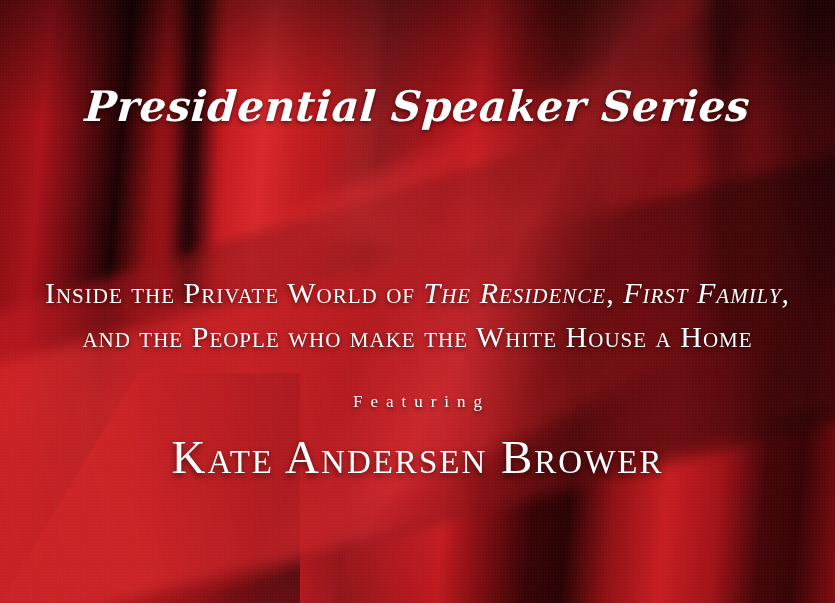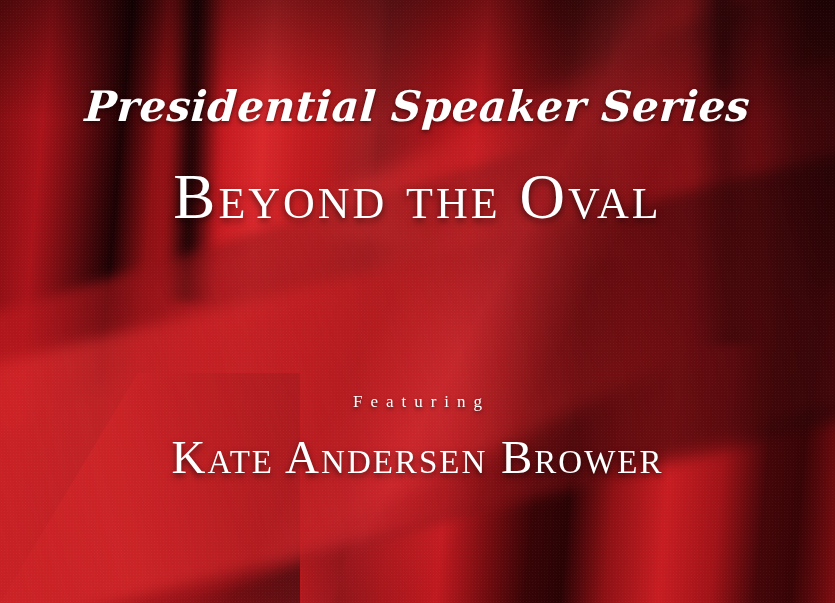--- a/index.html
+++ b/index.html
@@ -318,21 +318,24 @@
     <div class="swoop s3"></div>
     <div class="curtain-diag"></div>
     <div class="curtain-top-shade"></div>
     <div class="curtain-texture"></div>
   </div>
 
   <div class="content">
 
     <div class="kicker">Presidential Speaker Series</div>
 
-    <div class="title">Beyond the Oval</div>
-
+
+    <div class="subtitle">
+      <div><span>Inside the Private World of </span><em>The Residence</em><span>, </span><em>First Family</em><span>,</span></div>
+      <div>and the People who make the White House a Home</div>
+    </div>
 
     <div class="featuring">Featuring</div>
 
     <div class="speaker">Kate Andersen Brower</div>
 
   </div>
 </div>
 
 </body></html>

